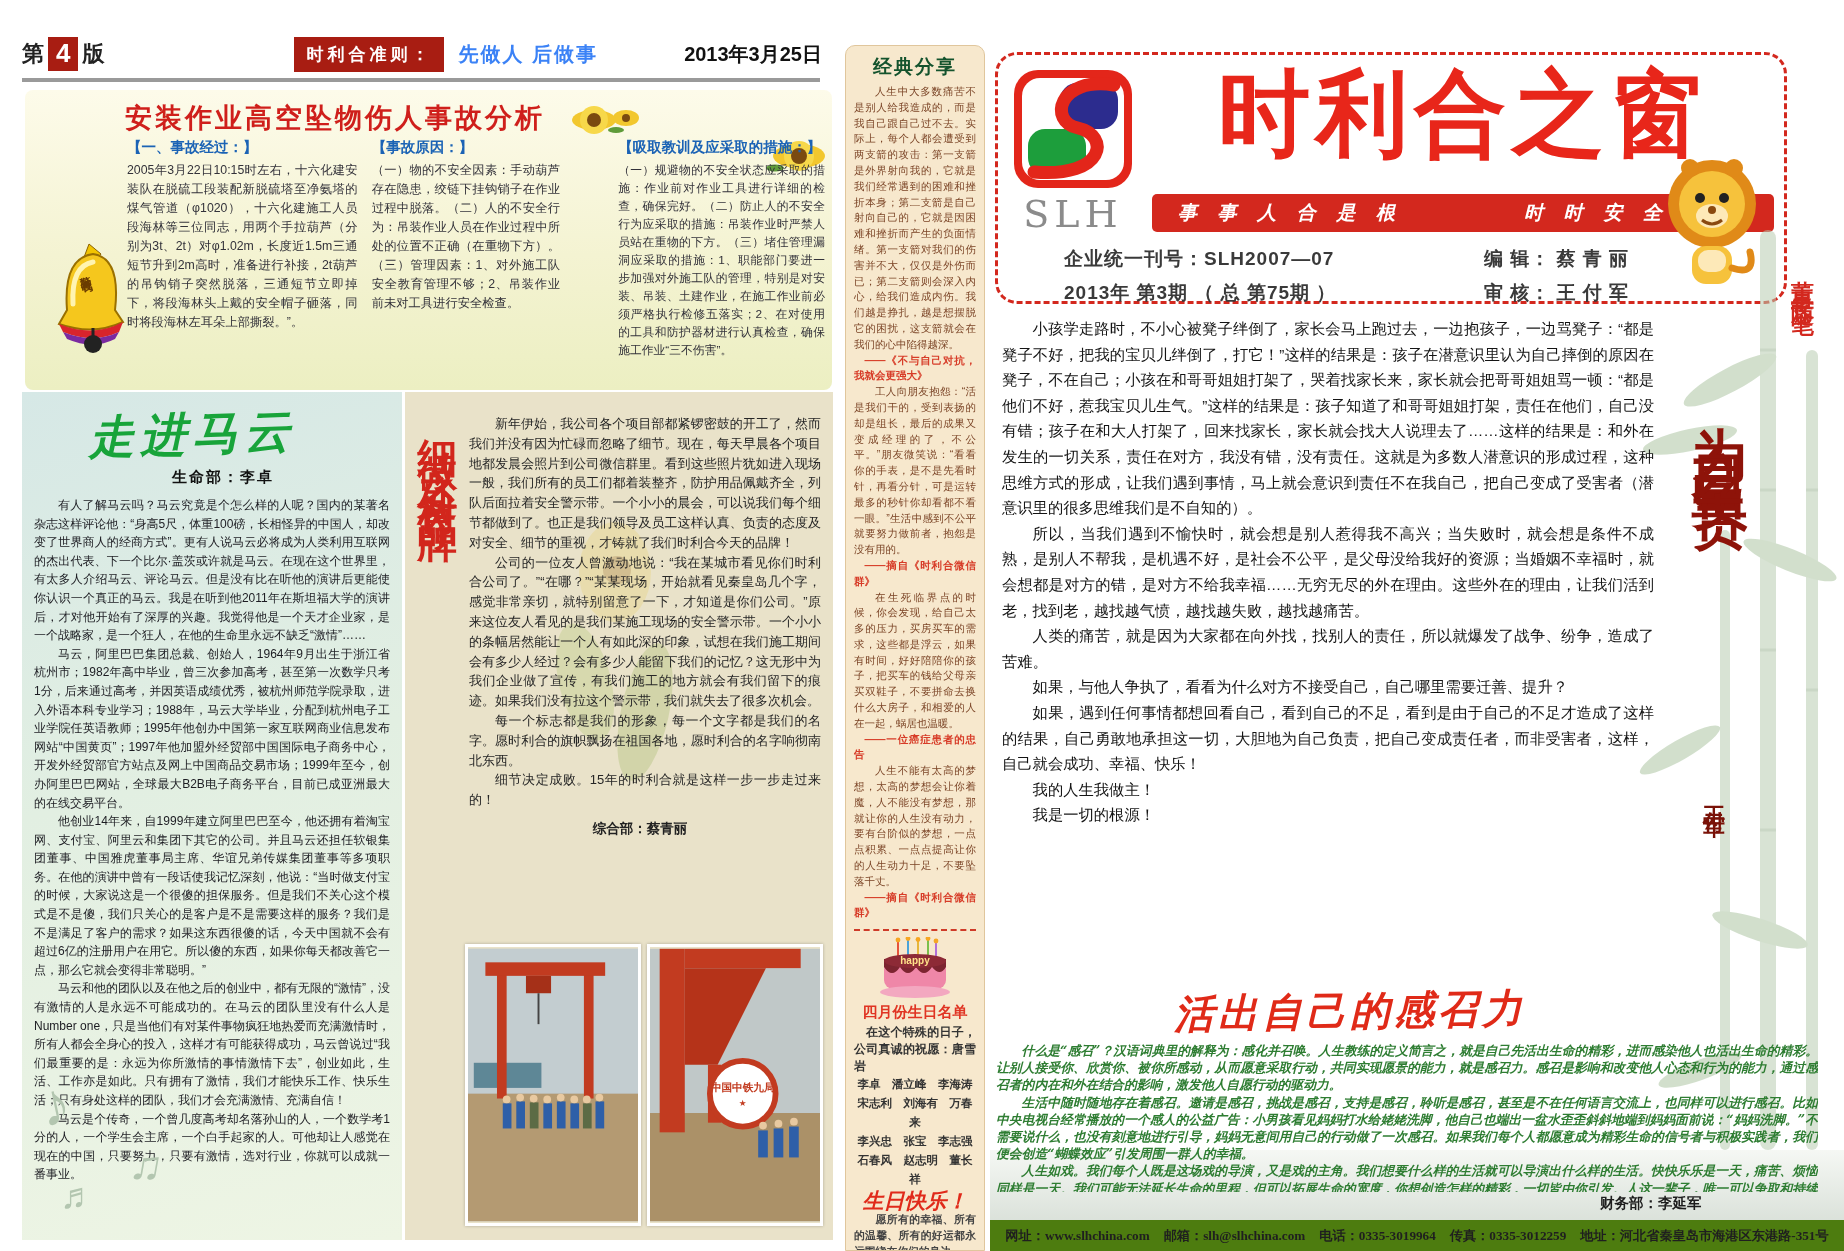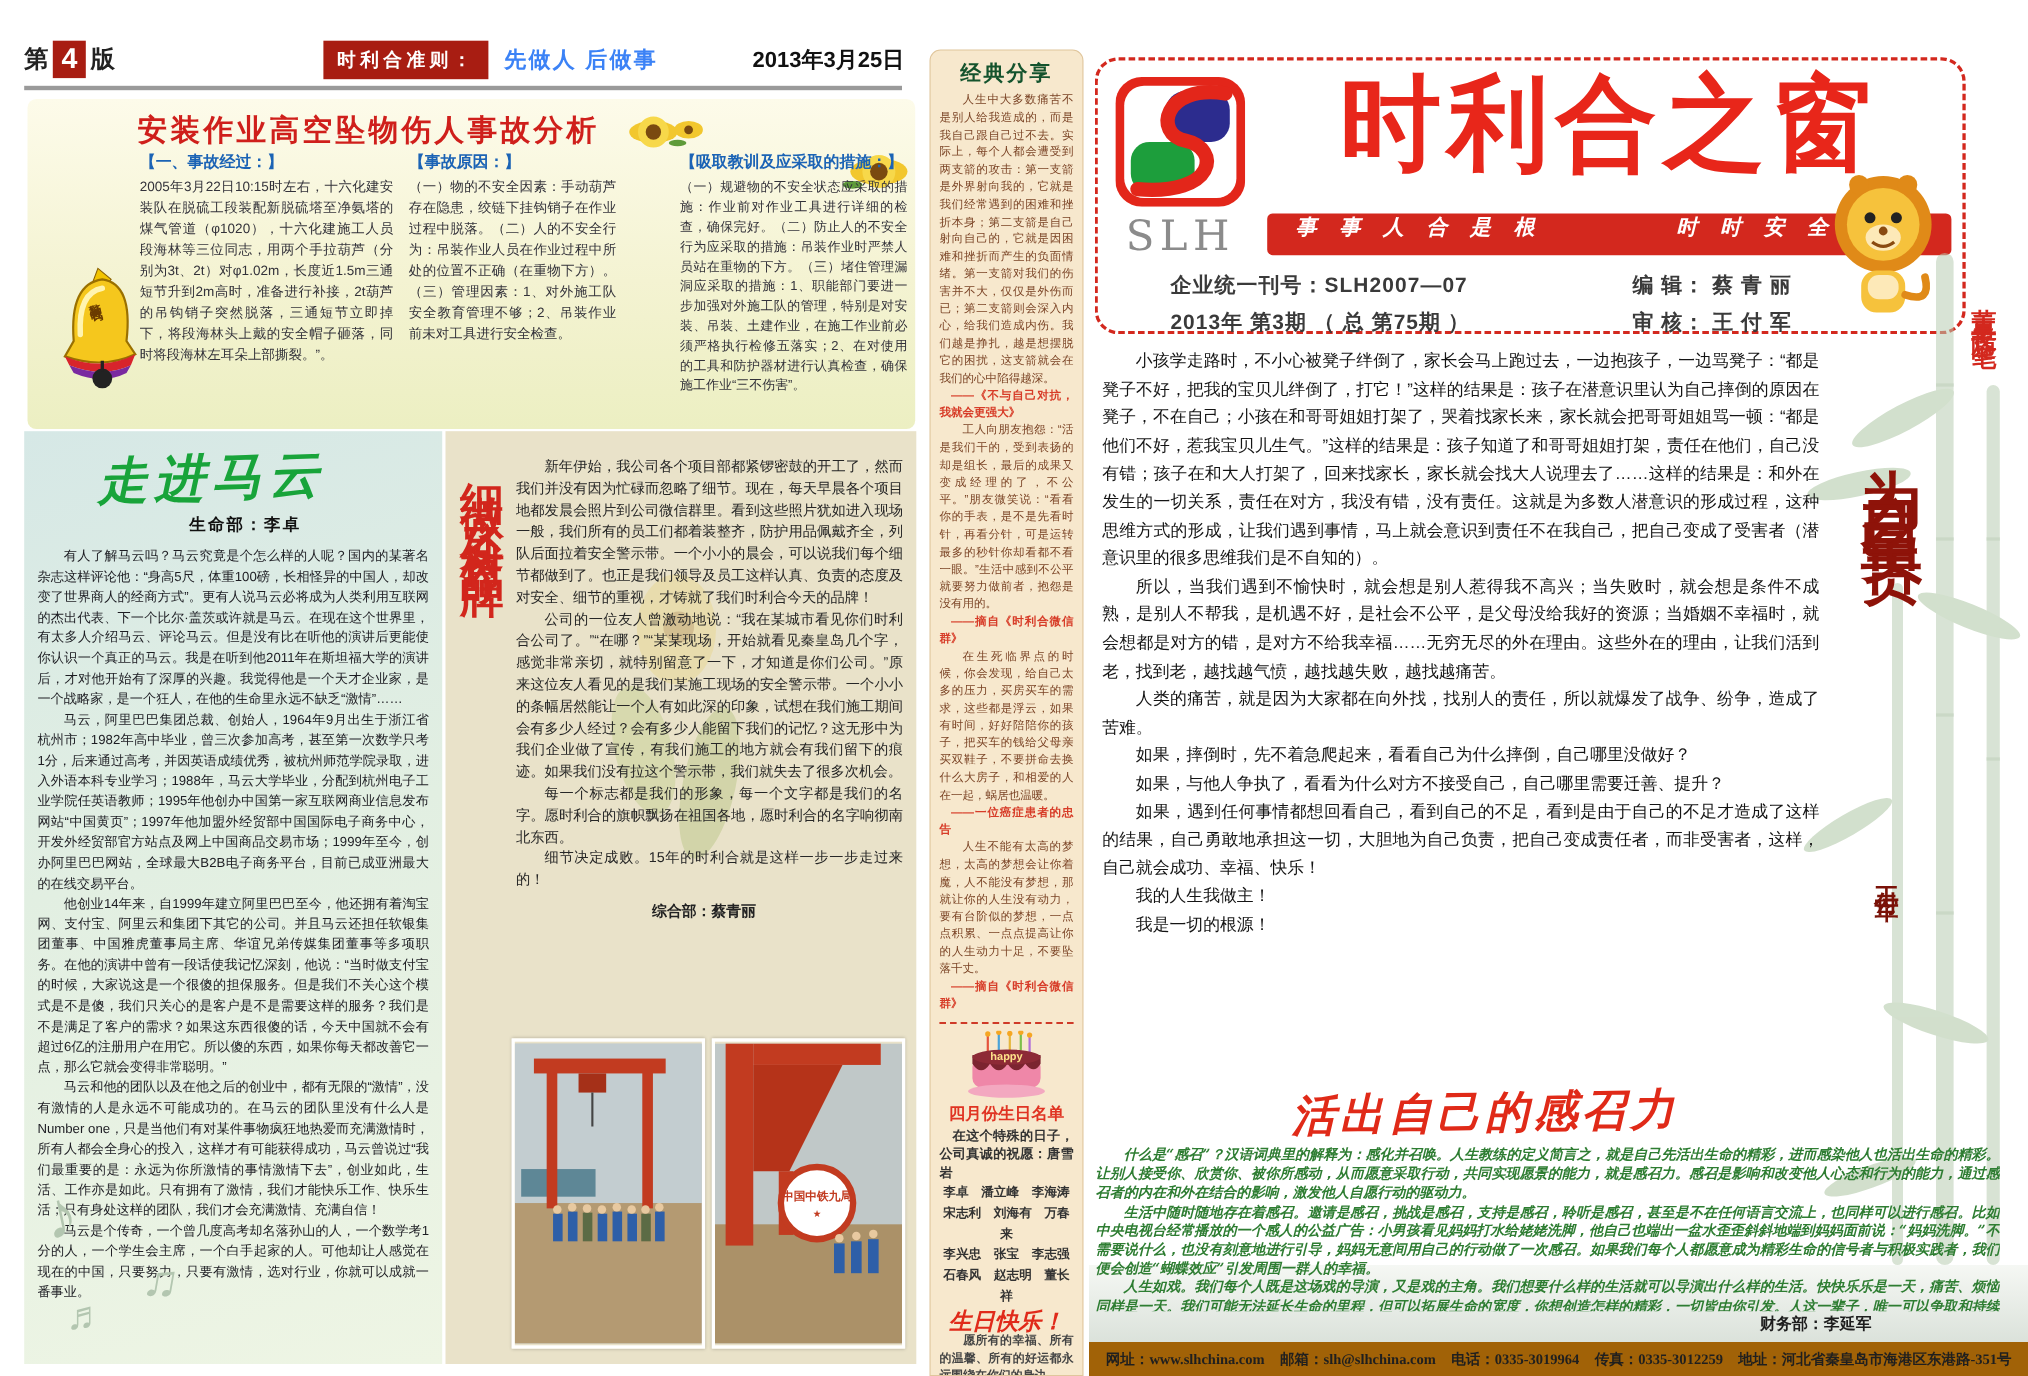--- a/index.html
+++ b/index.html
@@ -69,21 +69,21 @@
   .classic .bd-wish{font-size:10.8px;font-weight:bold;color:#444;line-height:16px;}
 
   
   .rbox{position:absolute;left:995px;top:52px;width:792px;height:252px;border:3px dashed #d3281e;border-radius:22px;}
   .slh-logo{position:absolute;left:1014px;top:70px;}
   .slh-text{position:absolute;left:1014px;top:192px;width:118px;text-align:center;font-size:38px;color:#8b8b8b;
             font-family:"DejaVu Serif",serif;letter-spacing:5px;}
   .big-title{position:absolute;left:1150px;top:56px;width:626px;text-align:center;font-size:92px;font-weight:900;
             color:#e8261a;letter-spacing:6px;line-height:1.25;transform:scaleY(1.02);}
   .banner{position:absolute;left:1152px;top:194px;width:622px;height:38px;background:#d3281e;border-radius:5px;
-          display:flex;justify-content:space-between;padding:0 26px;}
+          display:flex;justify-content:space-between;align-items:center;padding:0 26px;}
   .banner span{color:#fff;font-size:19px;font-weight:bold;font-style:italic;letter-spacing:7px;
           font-family:"DejaVu Serif",serif;}
   .pubrow{position:absolute;left:1064px;width:660px;display:flex;font-size:19px;font-weight:bold;color:#3a3a3a;letter-spacing:1px;}
   .pubrow .l{width:420px;} 
   .lion{position:absolute;left:1652px;top:148px;z-index:3;}
 
   .essay{position:absolute;left:1002px;top:316px;width:652px;z-index:2;}
   .essay p{margin:0;text-indent:2em;font-size:15.3px;line-height:25.6px;text-align:justify;color:#141414;}
   .chair-col{position:absolute;left:1788px;top:262px;writing-mode:vertical-rl;text-orientation:upright;
         font-size:23px;color:#d3281e;font-weight:bold;font-family:"DejaVu Serif",serif;letter-spacing:8px;z-index:2;}
@@ -95,21 +95,21 @@
 
   .charisma-title{position:absolute;left:1100px;top:984px;width:500px;text-align:center;font-size:40px;font-weight:900;
         font-style:italic;color:#e02a18;font-family:"DejaVu Serif",serif;letter-spacing:4px;transform:rotate(-1deg);z-index:2;}
   .charisma{position:absolute;left:996px;top:1042px;width:822px;height:150px;overflow:hidden;z-index:2;}
   .charisma p{margin:0;text-indent:2em;font-size:12.8px;line-height:17.2px;text-align:justify;color:#2e7d32;
         font-weight:bold;font-style:italic;font-family:"DejaVu Serif",serif;}
   .charisma-byline{position:absolute;left:1600px;top:1194px;font-size:14.5px;font-weight:bold;color:#1d1d1d;z-index:3;}
 
   .photo-band{position:absolute;left:990px;top:1150px;width:854px;height:100px;
       background:linear-gradient(180deg,rgba(190,205,180,.15),rgba(150,170,150,.45));z-index:0;}
-  .contact{position:absolute;left:990px;top:1220px;width:854px;height:31px;background:#a16207;z-index:2;
+  .contact{position:absolute;left:990px;top:1220px;width:854px;height:31px;background:#4d7c0f;z-index:2;
       display:flex;align-items:center;justify-content:center;gap:14px;font-size:13.2px;font-weight:bold;color:#1f1f1f;
       font-family:"Liberation Serif",serif;white-space:nowrap;}
 </style>
 </head>
 <body>
 
 <div id="page" data-name="newspaper-page">
 
   <div class="mast" data-name="masthead">
     <div class="pageno" data-name="page-number">
@@ -362,21 +362,20 @@
     </g>
   </svg>
   <div class="chair-col" data-name="chairman-column-label">董事长随笔</div>
   <div class="chair-title" data-name="chairman-essay-title">为自己负责</div>
   <div class="chair-sign" data-name="chairman-signature">王付军</div>
 
   <section class="essay" data-name="chairman-essay">
     <p data-name="essay-paragraph">小孩学走路时，不小心被凳子绊倒了，家长会马上跑过去，一边抱孩子，一边骂凳子：“都是凳子不好，把我的宝贝儿绊倒了，打它！”这样的结果是：孩子在潜意识里认为自己摔倒的原因在凳子，不在自己；小孩在和哥哥姐姐打架了，哭着找家长来，家长就会把哥哥姐姐骂一顿：“都是他们不好，惹我宝贝儿生气。”这样的结果是：孩子知道了和哥哥姐姐打架，责任在他们，自己没有错；孩子在和大人打架了，回来找家长，家长就会找大人说理去了……这样的结果是：和外在发生的一切关系，责任在对方，我没有错，没有责任。这就是为多数人潜意识的形成过程，这种思维方式的形成，让我们遇到事情，马上就会意识到责任不在我自己，把自己变成了受害者（潜意识里的很多思维我们是不自知的）。</p>
     <p data-name="essay-paragraph">所以，当我们遇到不愉快时，就会想是别人惹得我不高兴；当失败时，就会想是条件不成熟，是别人不帮我，是机遇不好，是社会不公平，是父母没给我好的资源；当婚姻不幸福时，就会想都是对方的错，是对方不给我幸福……无穷无尽的外在理由。这些外在的理由，让我们活到老，找到老，越找越气愤，越找越失败，越找越痛苦。</p>
     <p data-name="essay-paragraph">人类的痛苦，就是因为大家都在向外找，找别人的责任，所以就爆发了战争、纷争，造成了苦难。</p>
-    <p data-name="essay-paragraph">如果，摔倒时，先不着急爬起来，看看自己为什么摔倒，自己哪里没做好？</p>
     <p data-name="essay-paragraph">如果，与他人争执了，看看为什么对方不接受自己，自己哪里需要迁善、提升？</p>
     <p data-name="essay-paragraph">如果，遇到任何事情都想回看自己，看到自己的不足，看到是由于自己的不足才造成了这样的结果，自己勇敢地承担这一切，大胆地为自己负责，把自己变成责任者，而非受害者，这样，自己就会成功、幸福、快乐！</p>
     <p data-name="essay-paragraph">我的人生我做主！</p>
     <p data-name="essay-paragraph">我是一切的根源！</p>
   </section>
 
   <div class="charisma-title" data-name="charisma-title">活出自己的感召力</div>
   <section class="charisma" data-name="charisma-article">
     <p data-name="charisma-paragraph">什么是“感召”？汉语词典里的解释为：感化并召唤。人生教练的定义简言之，就是自己先活出生命的精彩，进而感染他人也活出生命的精彩。让别人接受你、欣赏你、被你所感动，从而愿意采取行动，共同实现愿景的能力，就是感召力。感召是影响和改变他人心态和行为的能力，通过感召者的内在和外在结合的影响，激发他人自愿行动的驱动力。</p>
     <p data-name="charisma-paragraph">生活中随时随地存在着感召。邀请是感召，挑战是感召，支持是感召，聆听是感召，甚至是不在任何语言交流上，也同样可以进行感召。比如中央电视台经常播放的一个感人的公益广告：小男孩看见妈妈打水给姥姥洗脚，他自己也端出一盆水歪歪斜斜地端到妈妈面前说：“妈妈洗脚。”不需要说什么，也没有刻意地进行引导，妈妈无意间用自己的行动做了一次感召。如果我们每个人都愿意成为精彩生命的信号者与积极实践者，我们便会创造“蝴蝶效应”引发周围一群人的幸福。</p>

